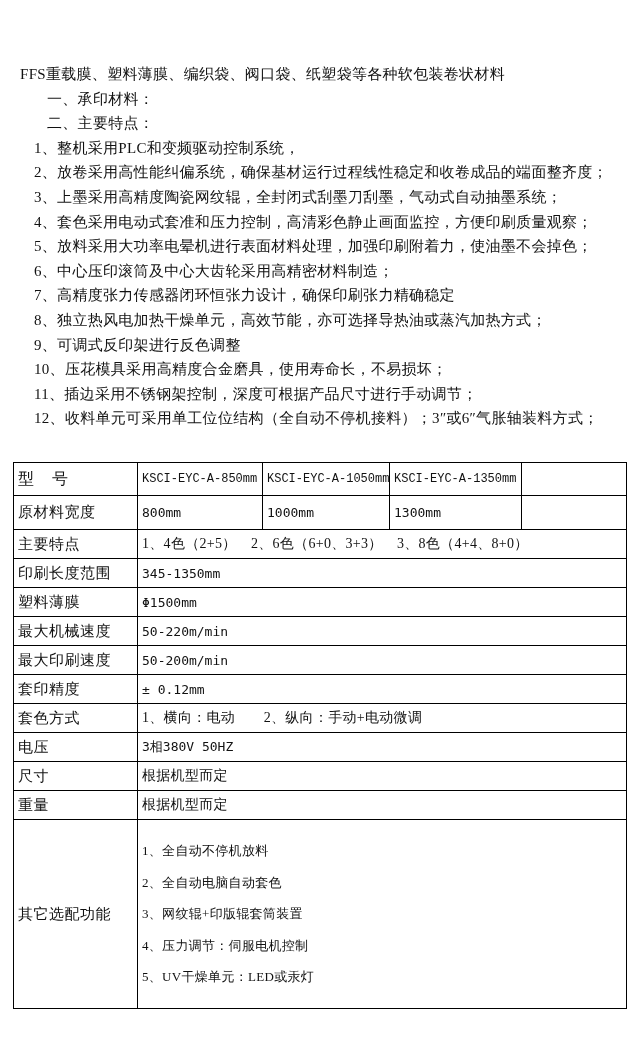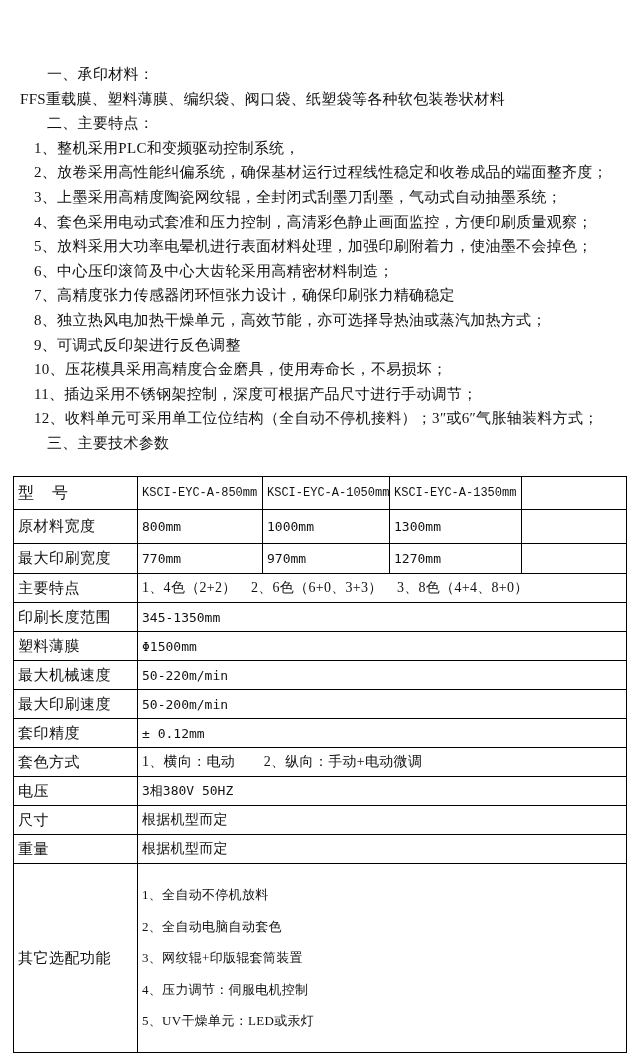--- a/index.html
+++ b/index.html
@@ -14,21 +14,21 @@
   }
   .line{
     font-size:15px;line-height:24.6px;height:24.6px;
     white-space:nowrap;letter-spacing:0.3px;
   }
   .line.section{padding-left:47px;}
   .line.item{padding-left:34px;}
   .line.flush{padding-left:20px;}
 
   table.spec{
-    position:absolute;left:13px;top:476px;
+    position:absolute;left:13px;top:462px;
     width:613px;border-collapse:collapse;table-layout:fixed;
     background:#ffffff;
     border-radius:18px;
   }
   table.spec td{
     border:1.5px solid #000000;
     vertical-align:middle;
     padding:0 4px;
     overflow:hidden;
   }
@@ -55,36 +55,35 @@
   td.opts-cell{vertical-align:top;padding-top:24px;padding-left:12px;}
   .opt-line{
     font-size:13px;line-height:31.5px;height:31.5px;white-space:nowrap;
     letter-spacing:0.3px;
   }
 </style>
 </head>
 <body>
 
 <div class="intro">
+  <div class="line flush">FFS重载膜、塑料薄膜、编织袋、阀口袋、纸塑袋等各种软包装卷状材料</div>
   <div class="line section">一、承印材料：</div>
-  <div class="line flush">FFS重载膜、塑料薄膜、编织袋、阀口袋、纸塑袋等各种软包装卷状材料</div>
   <div class="line section">二、主要特点：</div>
   <div class="line item">1、整机采用PLC和变频驱动控制系统，</div>
   <div class="line item">2、放卷采用高性能纠偏系统，确保基材运行过程线性稳定和收卷成品的端面整齐度；</div>
   <div class="line item">3、上墨采用高精度陶瓷网纹辊，全封闭式刮墨刀刮墨，气动式自动抽墨系统；</div>
   <div class="line item">4、套色采用电动式套准和压力控制，高清彩色静止画面监控，方便印刷质量观察；</div>
   <div class="line item">5、放料采用大功率电晕机进行表面材料处理，加强印刷附着力，使油墨不会掉色；</div>
   <div class="line item">6、中心压印滚筒及中心大齿轮采用高精密材料制造；</div>
   <div class="line item">7、高精度张力传感器闭环恒张力设计，确保印刷张力精确稳定</div>
   <div class="line item">8、独立热风电加热干燥单元，高效节能，亦可选择导热油或蒸汽加热方式；</div>
   <div class="line item">9、可调式反印架进行反色调整</div>
   <div class="line item">10、压花模具采用高精度合金磨具，使用寿命长，不易损坏；</div>
   <div class="line item">11、插边采用不锈钢架控制，深度可根据产品尺寸进行手动调节；</div>
   <div class="line item">12、收料单元可采用单工位位结构（全自动不停机接料）；3″或6″气胀轴装料方式；</div>
-  <div class="line section">三、主要技术参数</div>
 </div>
 
 <table class="spec">
   <colgroup>
     <col style="width:124px">
       <col style="width:125px">
       <col style="width:127px">
       <col style="width:132px">
       <col style="width:105px">
   </colgroup>
@@ -96,30 +95,23 @@
       <td class="mono">KSCI-EYC-A-1350mm</td>
       <td></td>
     </tr>
     <tr class="h-row1">
       <td class="lbl">原材料宽度</td>
       <td class="val num">800mm</td>
       <td class="val num">1000mm</td>
       <td class="val num">1300mm</td>
       <td></td>
     </tr>
-    <tr class="h-row2">
-      <td class="lbl">最大印刷宽度</td>
-      <td class="val num">770mm</td>
-      <td class="val num">970mm</td>
-      <td class="val num">1270mm</td>
-      <td></td>
-    </tr>
     <tr class="h-std">
       <td class="lbl">主要特点</td>
-      <td class="val" colspan="4">1、4色（2+2）　2、6色（6+0、3+3）　3、8色（4+4、8+0）</td>
+      <td class="val" colspan="4">1、4色（2+5）　2、6色（6+0、3+3）　3、8色（4+4、8+0）</td>
     </tr>
     <tr class="h-std">
       <td class="lbl">印刷长度范围</td>
       <td class="val num" colspan="4">345-1350mm</td>
     </tr>
     <tr class="h-std">
       <td class="lbl">塑料薄膜</td>
       <td class="val num" colspan="4">Φ1500mm</td>
     </tr>
     <tr class="h-std">

